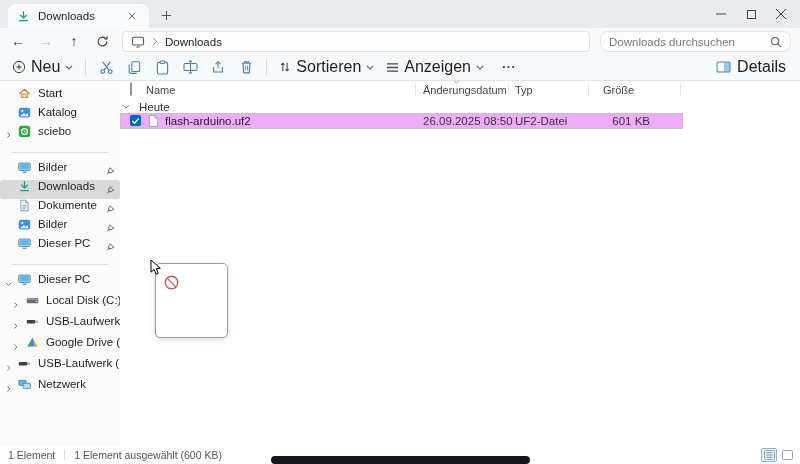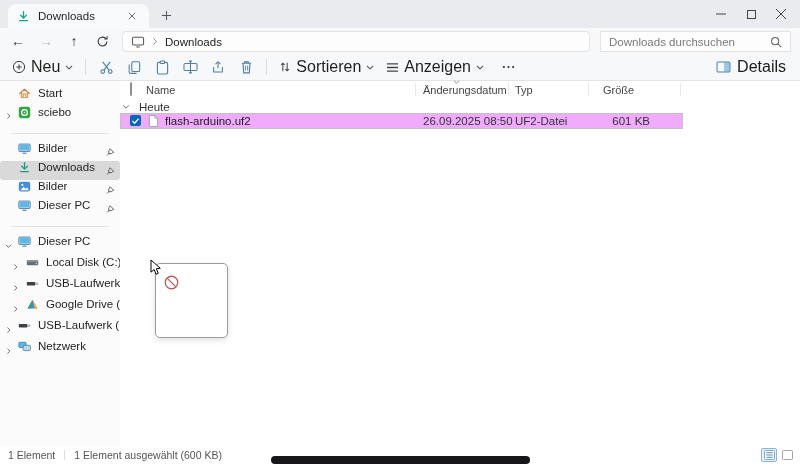--- a/index.html
+++ b/index.html
@@ -19,21 +19,21 @@
 
   
   .navbar { position:absolute; left:0; top:28px; width:800px; height:26px; background:#f7f8fa; }
   .navbtn { position:absolute; top:1px; width:28px; height:24px; display:flex; align-items:center; justify-content:center;
             font-size:14px; color:#333; }
   .navbtn.disabled { color:#b9b9b9; }
   .addressbar { position:absolute; left:122px; top:3px; width:468px; height:21px; background:#fdfdfd;
                 border:1px solid #e3e3e3; border-radius:4px; display:flex; align-items:center; padding:0 8px; gap:7px; }
   .crumb { font-size:11.5px; color:#222; }
   .searchbar { position:absolute; left:600px; top:3px; width:191px; height:21px; background:#fdfdfd;
-               border:1px solid #e3e3e3; border-radius:0; display:flex; align-items:center; padding:0 8px; }
+               border:1px solid #e3e3e3; border-radius:8px; display:flex; align-items:center; padding:0 8px; }
   .searchbar input { flex:1; border:none; outline:none; background:transparent; font-family:"Liberation Sans",sans-serif;
                      font-size:11.5px; color:#222; }
   .searchbar input::placeholder { color:#7a7a7a; }
 
   
   .toolbar { position:absolute; left:0; top:54px; width:800px; height:27px; background:#f7f8fa;
              border-bottom:1px solid #e2e3e5; display:flex; align-items:center; }
   .tbtn { display:flex; align-items:center; gap:5px; height:22px; padding:0 6px; border-radius:4px; }
   .tbtn .lbl { font-size:16px; color:#1f1f1f; white-space:nowrap; }
   .ibtn { width:28px; height:22px; display:flex; align-items:center; justify-content:center; border-radius:4px; }
@@ -282,20 +282,30 @@
     <span>
       <svg width="13" height="13" viewBox="0 0 16 16">
           <path d="M4 7.2V13h8V7.2" fill="#f3cd8d" stroke="#c08342" stroke-width="1"></path>
           <path d="M2.2 8 8 2.8 13.8 8" fill="none" stroke="#c08342" stroke-width="1.5" stroke-linecap="round" stroke-linejoin="round"></path>
           <rect x="6.7" y="9.4" width="2.6" height="3.6" fill="#fff" stroke="#c08342" stroke-width="0.6"></rect>
         </svg>
     </span>
     <span class="slbl">Start</span>
   </div>
   <div class="srow">
+    <span>
+      <svg width="13" height="13" viewBox="0 0 16 16">
+          <rect x="1" y="2" width="14" height="12" rx="2.5" fill="#3f8fdd"></rect>
+          <circle cx="5.3" cy="6" r="1.3" fill="#fff"></circle>
+          <path d="M3 12.6 7 8.4l2.5 2.6 2-2 1.6 3.6z" fill="#fff"></path>
+        </svg>
+    </span>
+    <span class="slbl">Katalog</span>
+  </div>
+  <div class="srow">
     <span class="expander">
       <svg width="7" height="7" viewBox="0 0 10 10">
           <path d="M3.5 1.5l3.5 3.5-3.5 3.5" stroke="#555" fill="none" stroke-width="1.2"></path>
         </svg>
     </span>
     <span>
       <svg width="13" height="13" viewBox="0 0 16 16">
           <rect x="1" y="1" width="14" height="14" rx="3" fill="#2fa640"></rect>
           <circle cx="8" cy="8" r="3.6" fill="none" stroke="#fff" stroke-width="1.6"></circle>
           <circle cx="8" cy="8" r="1" fill="#fff"></circle>
@@ -324,20 +334,36 @@
   </div>
   <div class="srow sel">
     <span>
       <svg width="13" height="13" viewBox="0 0 16 16" fill="none">
           <path d="M8 2v7" stroke="#169f85" stroke-width="1.6" stroke-linecap="round"></path>
           <path d="M4.5 6.5 8 10l3.5-3.5" stroke="#169f85" stroke-width="1.6" stroke-linecap="round" stroke-linejoin="round"></path>
           <path d="M3.2 13h9.6" stroke="#169f85" stroke-width="1.6" stroke-linecap="round"></path>
         </svg>
     </span>
     <span class="slbl">Downloads</span>
+    <span class="pin">
+      <svg width="9" height="9" viewBox="0 0 10 10" fill="none" stroke="#555" stroke-width="1">
+          <path d="M1.2 8.8 3.8 6.2"></path>
+          <path d="M4.6 1.4 8.6 5.4 7 6 6.2 6.8 3.2 7 3 3.8 3.8 3z"></path>
+        </svg>
+    </span>
+  </div>
+  <div class="srow">
+    <span>
+      <svg width="13" height="13" viewBox="0 0 16 16">
+          <path d="M3.5 1.5h6l3 3v10h-9z" fill="#eef3f8" stroke="#7d93ad"></path>
+          <path d="M9.5 1.5v3h3" fill="none" stroke="#7d93ad"></path>
+          <path d="M5.5 8h5M5.5 10h5M5.5 12h3.5" stroke="#7d93ad" stroke-width="0.9"></path>
+        </svg>
+    </span>
+    <span class="slbl">Dokumente</span>
     <span class="pin">
       <svg width="9" height="9" viewBox="0 0 10 10" fill="none" stroke="#555" stroke-width="1">
           <path d="M1.2 8.8 3.8 6.2"></path>
           <path d="M4.6 1.4 8.6 5.4 7 6 6.2 6.8 3.2 7 3 3.8 3.8 3z"></path>
         </svg>
     </span>
   </div>
   <div class="srow">
     <span>
       <svg width="13" height="13" viewBox="0 0 16 16">

